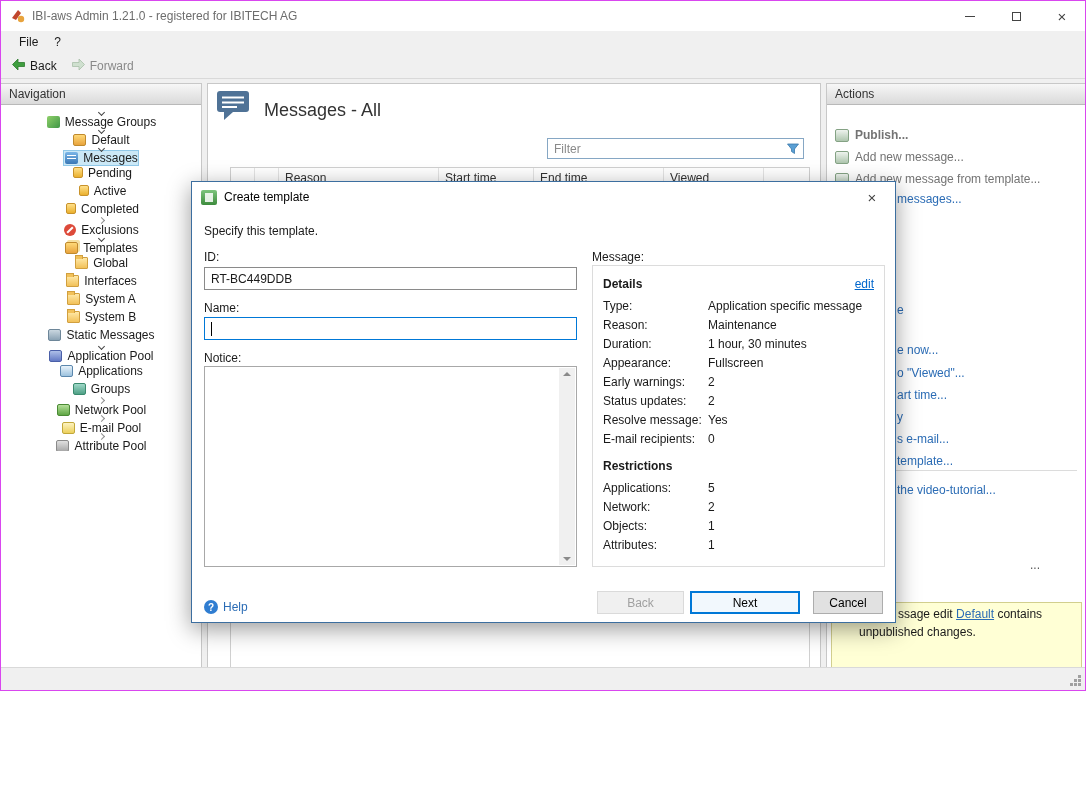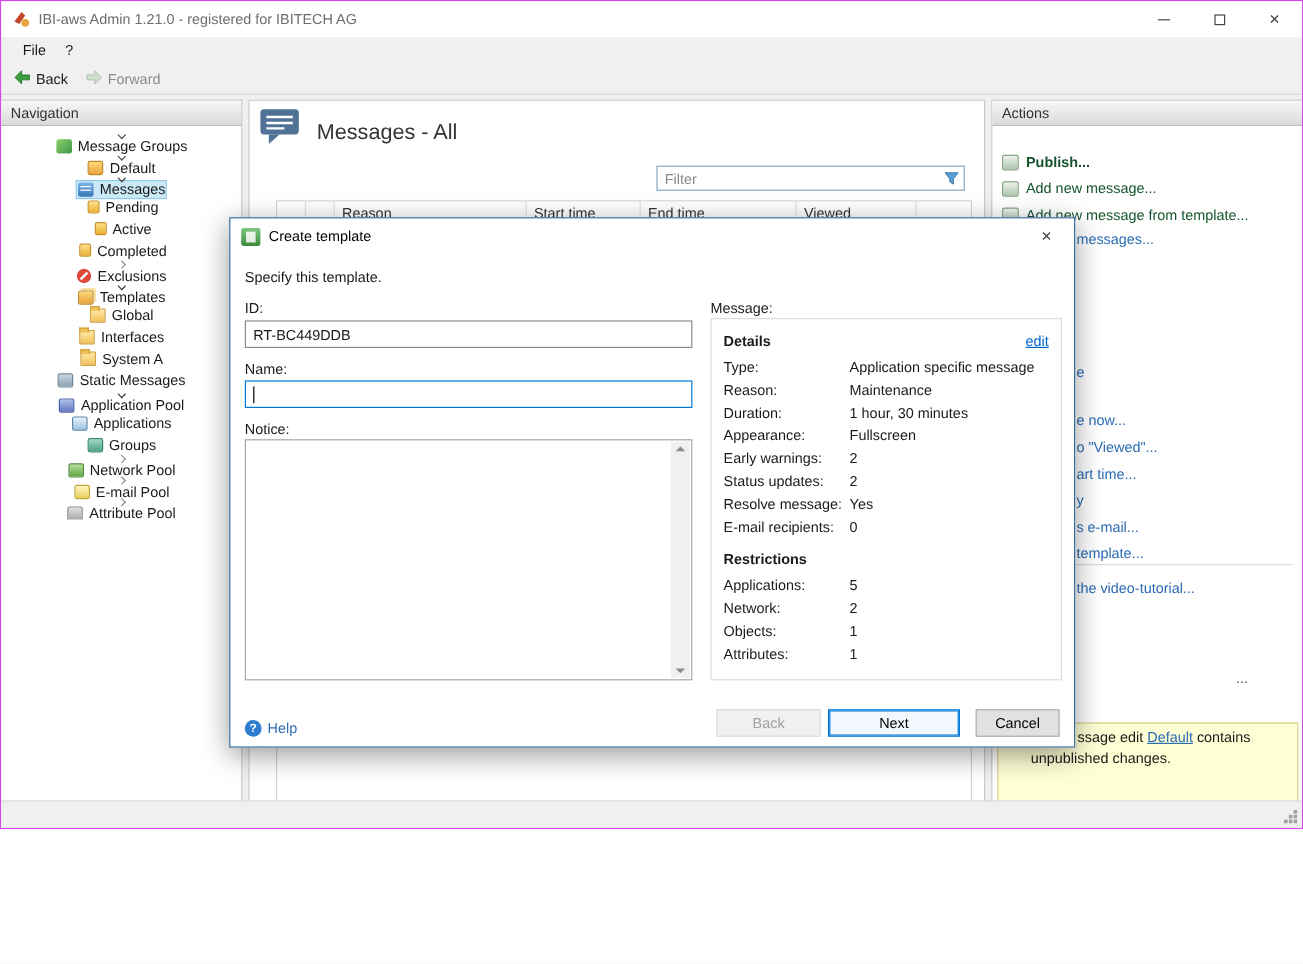--- a/index.html
+++ b/index.html
@@ -88,21 +88,21 @@
   .table-header { height:21px; display:flex; border-bottom:1px solid #d0d0d0; background:#fff; }
   .col { border-right:1px solid #e4e4e4; display:flex; align-items:center; padding-left:6px;
          color:#333; white-space:nowrap; overflow:hidden; }
   .col.c0 { width:24px; } .col.c1 { width:24px; } .col.c2 { width:160px; }
   .col.c3 { width:95px;text-decoration:underline; } .col.c4 { width:130px; } .col.c5 { width:100px; }
   .col.c6 { flex:1; border-right:none; }
 
   
   .actions-list { position:absolute; inset:0; }
   .action-item { position:absolute; left:8px; display:flex; align-items:center;
-                 color:#14532d; white-space:nowrap; cursor:pointer; }
+                 color:#737373; white-space:nowrap; cursor:pointer; }
   .action-item.bold { font-weight:bold; }
   .act-ic { width:14px; height:13px; flex:none; margin-right:6px; border-radius:2px;
             background:linear-gradient(#eef3ee,#aec6ae); border:1px solid #84a284; }
   .frag { position:absolute; color:#2b6cb5; white-space:nowrap; cursor:pointer; }
   .frag.dim { color:#555; }
   .actions-sep { position:absolute; left:8px; right:8px; top:386px; height:1px; background:#dcdcdc; }
   .notice-box { position:absolute; left:4px; right:3px; top:518px; height:179px;
                 background:#ffffd5; border:1px solid #d2cf8e; }
   .notice-line1 { position:absolute; left:66px; top:4px; white-space:nowrap; }
   .notice-line2 { position:absolute; left:27px; top:22px; white-space:nowrap; }
@@ -313,20 +313,28 @@
           </div>
           <div class="tree-row">
             <span class="indent" style="width: 23px;"></span>
             <span class="expander"></span>
             <span class="row-content">
               <span class="ic icon-folder"></span>
               <span class="tree-label">System A</span>
             </span>
           </div>
           <div class="tree-row">
+            <span class="indent" style="width: 23px;"></span>
+            <span class="expander"></span>
+            <span class="row-content">
+              <span class="ic icon-folder"></span>
+              <span class="tree-label">System B</span>
+            </span>
+          </div>
+          <div class="tree-row">
             <span class="indent" style="width: 6px;"></span>
             <span class="expander"></span>
             <span class="row-content">
               <span class="ic icon-static-messages"></span>
               <span class="tree-label">Static Messages</span>
             </span>
           </div>
           <div class="tree-row">
             <span class="indent" style="width: 6px;"></span>
             <span class="expander">

